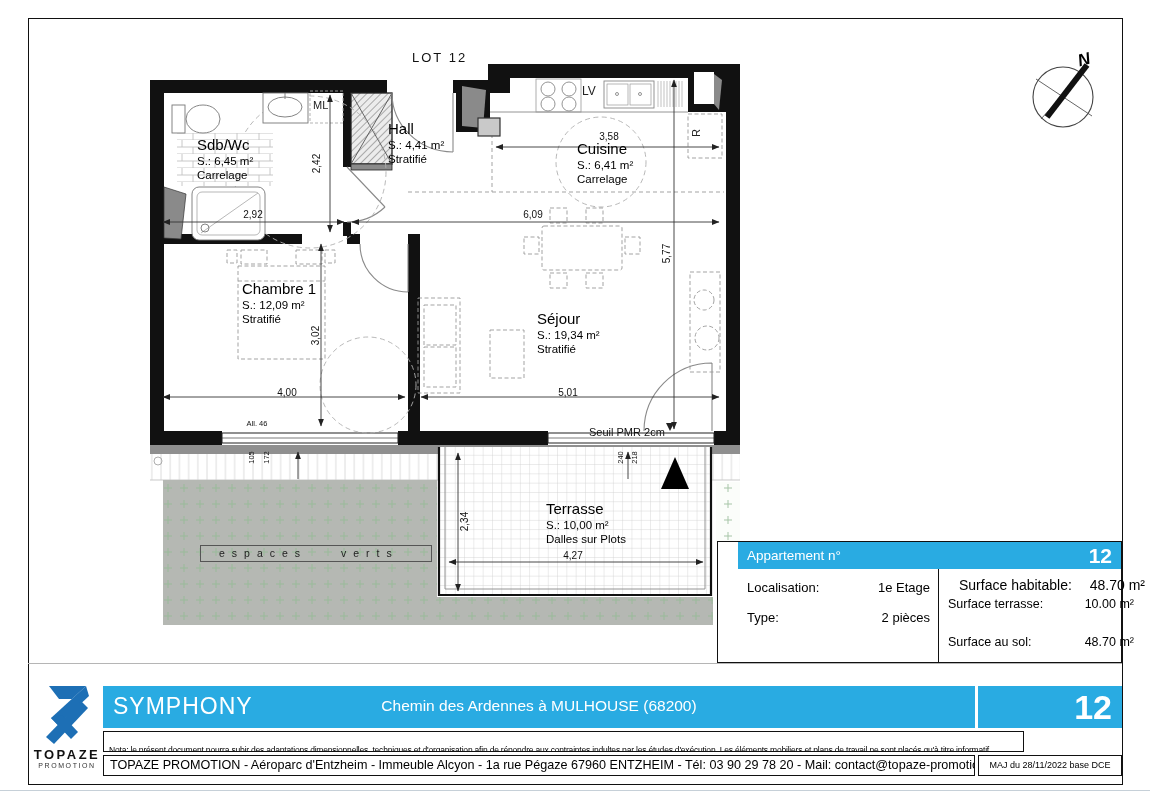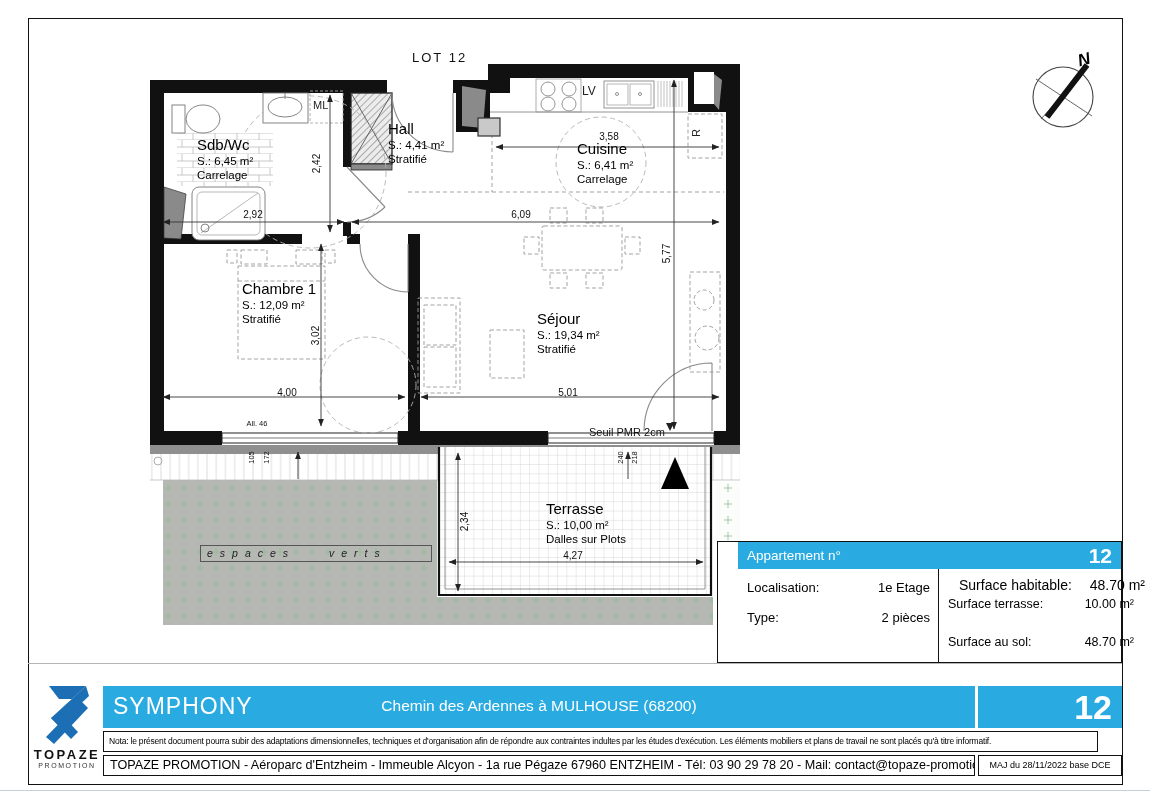--- a/index.html
+++ b/index.html
@@ -13,43 +13,43 @@
   .room{line-height:1.22;color:#000;white-space:nowrap;}
   .room .rn{font-weight:normal;font-size:15px;}
   .room .rs,.room .rf{font-size:11.5px;}
   .dim{font-size:10px;color:#111;text-align:center;width:34px;white-space:nowrap;}
   .rot{transform:rotate(-90deg);transform-origin:center;}
   .dimS{font-size:7.5px;width:22px;}
   .tag{font-size:11px;color:#222;white-space:nowrap;}
   .north-n{font-size:17px;font-weight:bold;font-style:italic;transform:rotate(-15deg);}
   .ev-box{left:200px;top:545px;width:232px;height:17px;border:1px solid #555;
     font-size:10.5px;letter-spacing:7px;word-spacing:24px;color:#222;
-    line-height:15px;padding-left:6px;box-sizing:border-box;white-space:nowrap;font-style:italic;}
+    line-height:15px;padding-left:18px;box-sizing:border-box;white-space:nowrap;}
   
   .itable{left:717px;top:541px;width:405px;height:122px;border:1.4px solid #111;
     background:#fff;box-sizing:border-box;padding-left:20px;}
   .it-hd{height:27px;background:#29abe2;color:#fff;display:flex;justify-content:space-between;
     align-items:center;padding:0 9px;}
   .it-hd .t{font-size:13.5px;}
   .it-hd .n{font-size:21px;font-weight:bold;}
   .it-bd{position:relative;height:93px;}
   .it-div{position:absolute;left:200px;top:0;bottom:0;width:1.3px;background:#111;}
   .irow{position:absolute;display:flex;justify-content:space-between;font-size:13px;color:#000;}
   .irow .v{text-align:right;}
   
   .flogo{left:30px;top:684px;width:74px;height:95px;text-align:center;}
   .flogo .lt{font-size:13px;font-weight:bold;letter-spacing:2.5px;color:#111;line-height:1.1;}
   .flogo .ls{font-size:7px;letter-spacing:1.6px;color:#333;}
   .fbar{left:103px;top:686px;width:872px;height:42px;background:#29abe2;}
   .fsym{position:absolute;left:10px;top:7px;font-size:23px;font-weight:normal;color:#fff;letter-spacing:1px;}
   .floc{position:absolute;left:0;right:0;top:11px;text-align:center;color:#fff;font-size:15.5px;}
   .fnum{left:978px;top:686px;width:144px;height:42px;background:#29abe2;color:#fff;
     font-size:34px;font-weight:bold;text-align:right;padding-right:10px;box-sizing:border-box;line-height:42px;}
-  .fnota{left:103px;top:731px;width:995px;height:21px;border:1px solid #111;box-sizing:border-box;
-    font-size:8.5px;letter-spacing:-0.2px;line-height:19px;padding:0 5px;color:#000;white-space:nowrap;overflow:hidden;}
+  .fnota{left:103px;top:731px;width:921px;height:21px;border:1px solid #111;box-sizing:border-box;
+    font-size:8.5px;letter-spacing:-0.2px;line-height:19px;padding:9px 5px;color:#000;white-space:nowrap;overflow:hidden;}
   .fcompany{left:103px;top:755px;width:872px;height:21px;border:1px solid #111;box-sizing:border-box;
     font-size:12.6px;line-height:19px;padding:0 6px;color:#000;white-space:nowrap;overflow:hidden;}
   .fmaj{left:978px;top:755px;width:144px;height:21px;border:1px solid #111;box-sizing:border-box;
     font-size:9px;line-height:19px;text-align:center;color:#000;white-space:nowrap;}
 </style>
 </head>
 <body>
 
 <div id="sheet">
 
@@ -261,21 +261,21 @@
     <div class="rs">S.: 19,34 m²</div>
     <div class="rf">Stratifié</div>
   </div>
   <div class="abs room" style="left:546px;top:500px">
     <div class="rn">Terrasse</div>
     <div class="rs">S.: 10,00 m²</div>
     <div class="rf">Dalles sur Plots</div>
   </div>
 
   <div class="abs dim" style="left:236px;top:209px">2,92</div>
-  <div class="abs dim" style="left:504px;top:209px">6,09</div>
+  <div class="abs dim" style="left:516px;top:209px">6,09</div>
   <div class="abs dim" style="left:592px;top:131px">3,58</div>
   <div class="abs dim" style="left:270px;top:387px">4,00</div>
   <div class="abs dim" style="left:551px;top:387px">5,01</div>
   <div class="abs dim" style="left:556px;top:550px">4,27</div>
   <div class="abs dim rot" style="left:299px;top:158px">2,42</div>
   <div class="abs dim rot" style="left:298px;top:330px">3,02</div>
   <div class="abs dim rot" style="left:649px;top:248px">5,77</div>
   <div class="abs dim rot" style="left:447px;top:516px">2,34</div>
   <div class="abs dim dimS rot" style="left:240px;top:453px">105</div>
   <div class="abs dim dimS rot" style="left:255px;top:453px">172</div>

